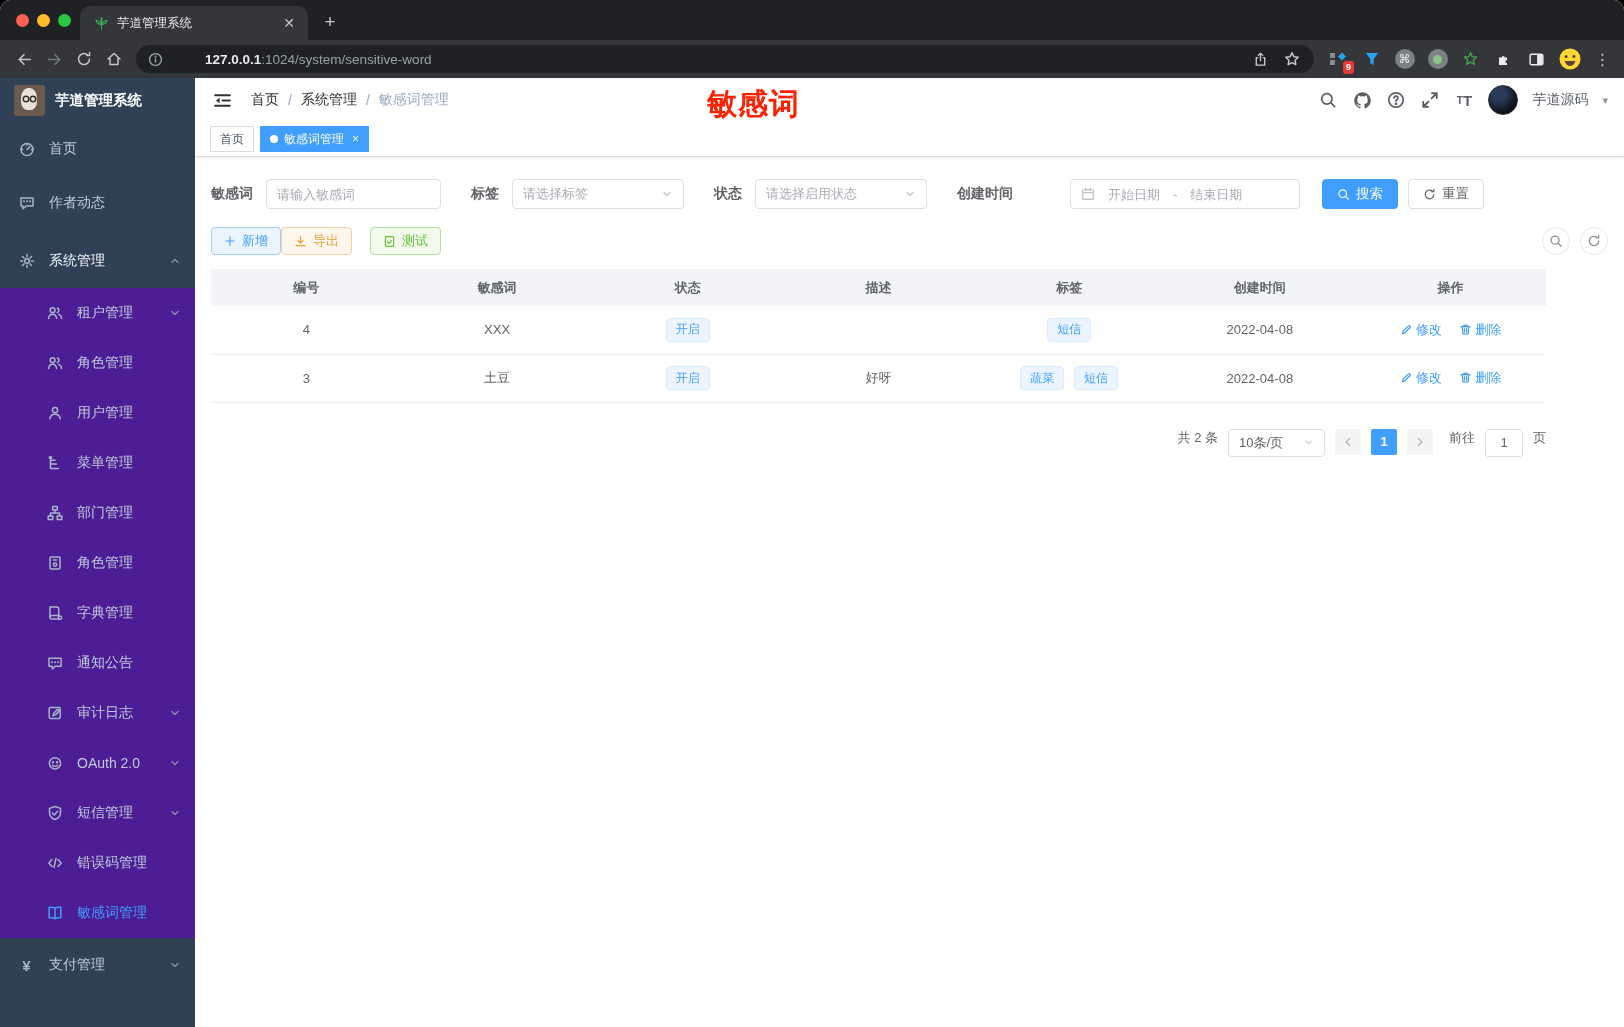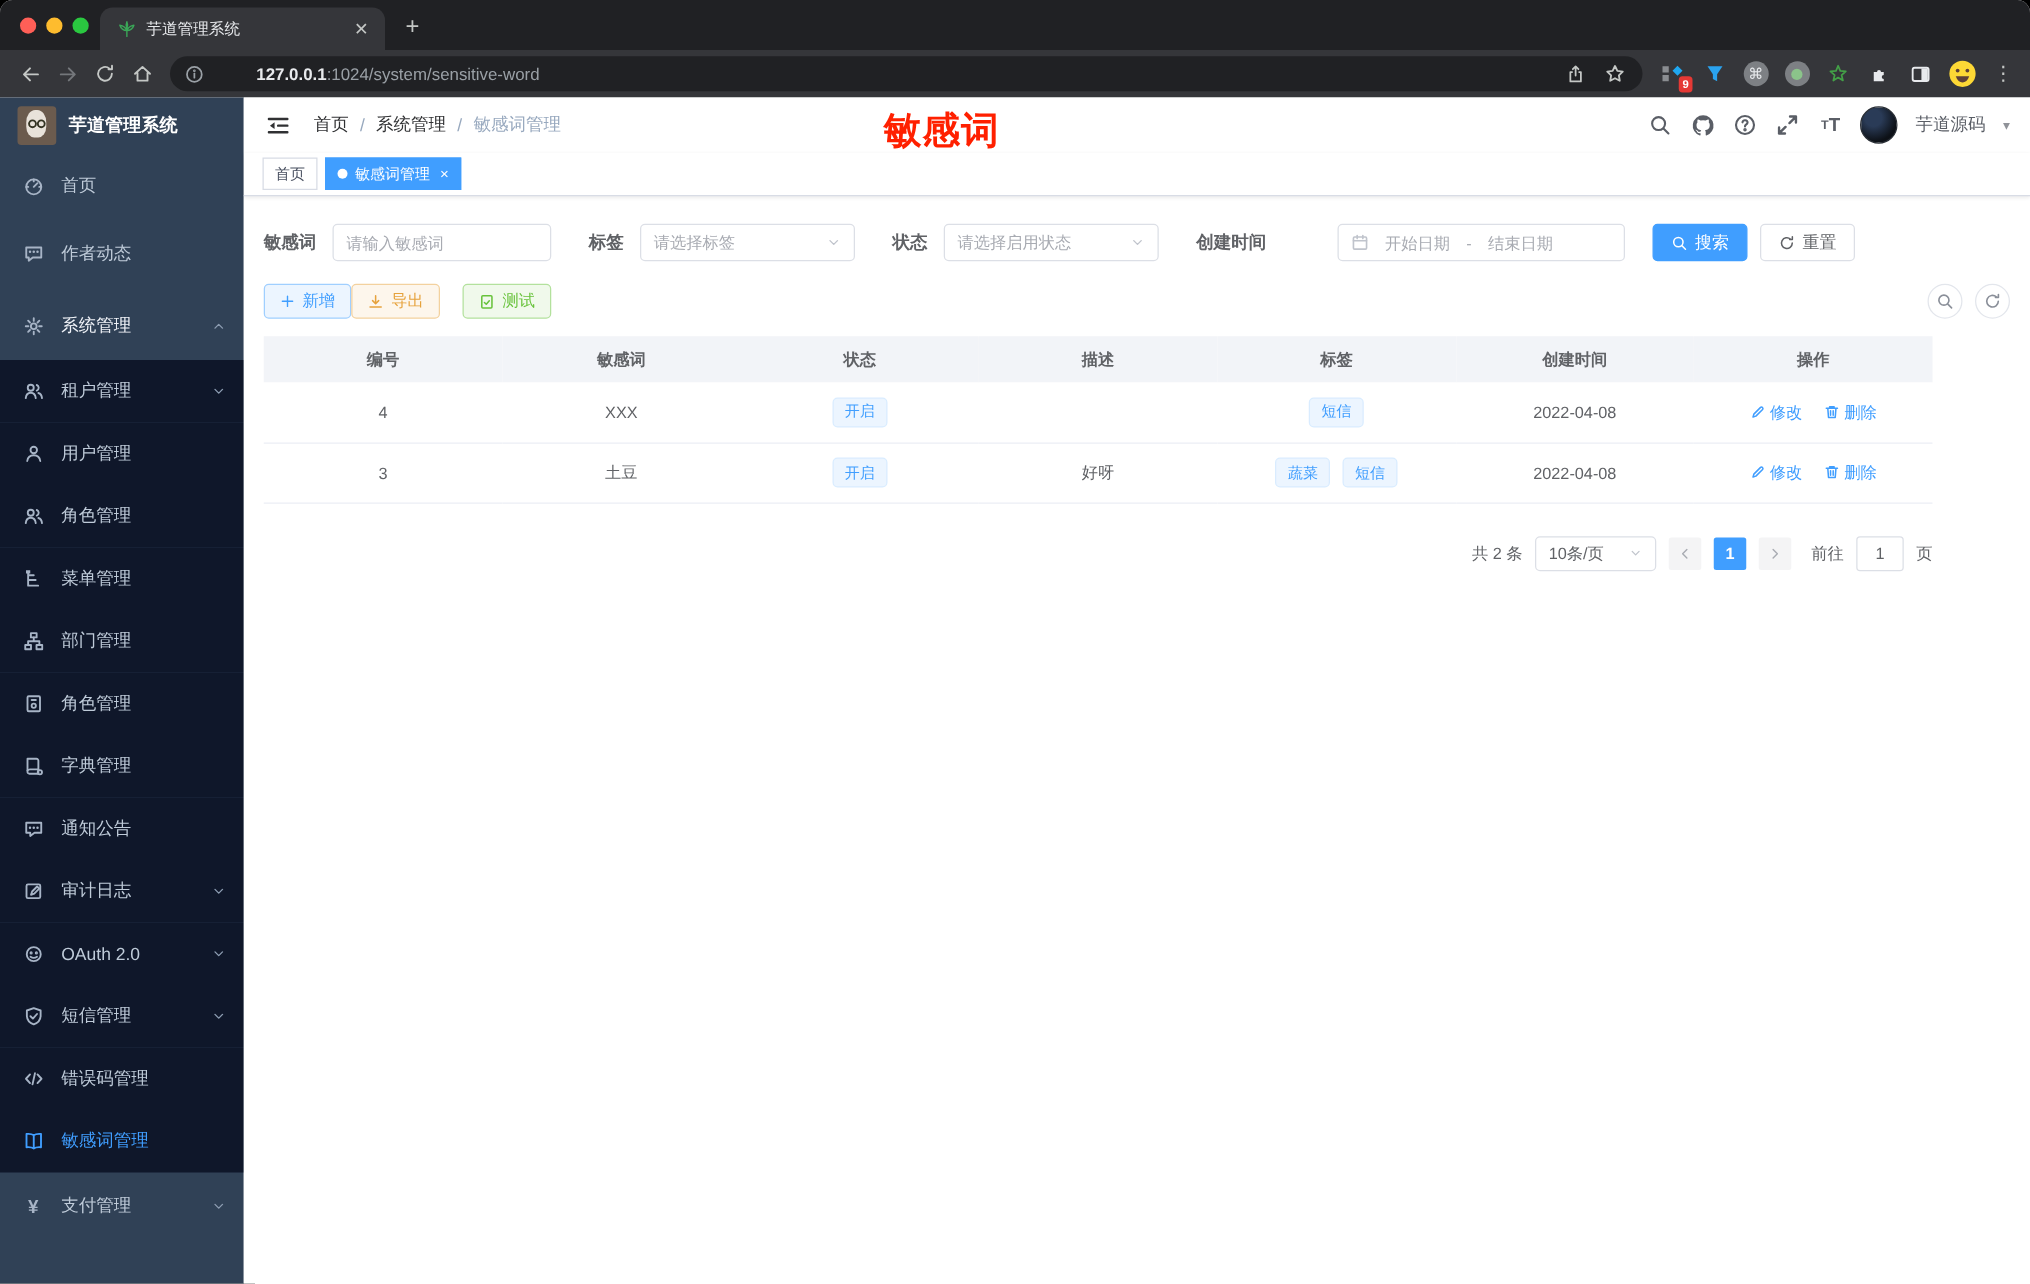--- a/index.html
+++ b/index.html
@@ -40,21 +40,21 @@
   .logo-row { height:44px; display:flex; align-items:center; gap:10px; padding:0 14px; }
   .logo-img { width:31px; height:31px; border-radius:3px; overflow:hidden; background:#6b5b4e; position:relative; flex:0 0 auto;}
   .logo-img::before { content:""; position:absolute; left:7px; top:3px; width:16px; height:22px; background:#e8e2da; border-radius:45% 45% 40% 40%; }
   .logo-img::after { content:""; position:absolute; left:10px; top:12px; width:4px; height:4px; border-radius:50%;
     box-shadow:0 0 0 1.5px #332, 7px 0 0 0 #e8e2da, 7px 0 0 1.5px #332; background:#e8e2da; }
   .logo-title { color:#fff; font-size:14.5px; font-weight:700; white-space:nowrap; }
   .snav { display:flex; flex-direction:column; }
   .s-item { display:flex; align-items:center; gap:14px; padding:0 14px 0 18px; cursor:pointer; font-size:14px; }
   .s-item.lv1 { height:54px; }
   .s-item.head { margin-top:4px; }
-  .s-item.lv2 { height:50px; background:#0f172a; padding-left:18px; }
+  .s-item.lv2 { height:50px; background:#4c1d95; padding-left:46px; }
   .s-icon { width:17px; height:17px; display:flex; align-items:center; justify-content:center; color:#a7b4c6; flex:0 0 auto; font-size:15px; }
   .s-label { flex:1; white-space:nowrap; }
   .s-caret { color:#8b9bb0; flex:0 0 auto; }
   .s-item.active { color:#409eff; }
   .s-item.active .s-icon { color:#409eff; }
   .s-item.head .s-label { color:#f0f3f8; }
 
   .main { flex:1; display:flex; flex-direction:column; background:#fff; min-width:0; }
   .topbar { height:44px; display:flex; align-items:center; padding:0 16px; gap:8px; position:relative; flex:0 0 auto; }
   .hamburger { width:22px; height:22px; color:#303133; display:flex; align-items:center; justify-content:center; margin-right:10px; }
@@ -107,21 +107,21 @@
     display:flex; align-items:center; justify-content:center; cursor:pointer; }
 
   table.grid { width:1335px; border-collapse:collapse; table-layout:fixed; }
   .grid th { height:37px; background:#f2f4f8; color:#606266; font-size:13px; font-weight:700; text-align:center; }
   .grid td { height:48px; border-bottom:1px solid #ebeef5; color:#606266; font-size:13px; text-align:center; }
   .grid tr.row td { background:#fff; }
   .tag { display:inline-flex; align-items:center; height:24px; padding:0 9px; border-radius:4px; font-size:12px;
     background:#ecf5ff; border:1px solid #d9ecff; color:#409eff; margin:0 3px; }
   .oplink { color:#409eff; font-size:13px; display:inline-flex; align-items:center; gap:3px; cursor:pointer; margin:0 7px; white-space:nowrap; }
 
-  .pagination { width:1335px; margin-top:26px; display:flex; align-items:center; justify-content:flex-end; gap:10px; color:#606266; font-size:13px; }
+  .pagination { width:1335px; margin-top:26px; display:flex; justify-content:flex-end; gap:10px; color:#606266; font-size:13px; }
   .psel { width:97px; height:28px; }
   .pagerbtn { width:26px; height:26px; border-radius:2px; background:#f4f4f5; color:#a8abb2; display:flex; align-items:center; justify-content:center; cursor:pointer; }
   .pageno { width:26px; height:26px; border-radius:2px; background:#409eff; color:#fff; font-weight:700; display:flex; align-items:center; justify-content:center; cursor:pointer; }
   .goto-input { width:38px; height:28px; border:1px solid #dcdfe6; border-radius:3px; text-align:center; font-size:13px; color:#606266; outline:none; font-family:inherit; }
 </style>
 </head>
 <body>
 
 <div class="screen">
 
@@ -281,34 +281,34 @@
           <span class="s-label">租户管理</span>
           <span class="s-caret">
             <svg class="ic" width="12" height="12" viewBox="0 0 16 16">
                 <path d="M4 6l4 4 4-4"></path>
               </svg>
             </span>
         </div>
         <div class="s-item lv2">
           <span class="s-icon">
             <svg class="ic" width="16" height="16" viewBox="0 0 16 16">
+                <circle cx="5.6" cy="5.2" r="2.4"></circle>
+                <path d="M1.6 13.5c.3-2.7 1.9-4.3 4-4.3s3.7 1.6 4 4.3M10.4 3a2.4 2.4 0 0 1 0 4.5M11.7 9.4c1.6.5 2.7 2 2.9 4.1"></path>
+              </svg>
+            </span>
+          <span class="s-label">角色管理</span>
+        </div>
+        <div class="s-item lv2">
+          <span class="s-icon">
+            <svg class="ic" width="16" height="16" viewBox="0 0 16 16">
                 <circle cx="8" cy="5" r="2.6"></circle>
                 <path d="M2.8 13.8c.4-3 2.6-4.6 5.2-4.6s4.8 1.6 5.2 4.6"></path>
               </svg>
             </span>
           <span class="s-label">用户管理</span>
-        </div>
-        <div class="s-item lv2">
-          <span class="s-icon">
-            <svg class="ic" width="16" height="16" viewBox="0 0 16 16">
-                <circle cx="5.6" cy="5.2" r="2.4"></circle>
-                <path d="M1.6 13.5c.3-2.7 1.9-4.3 4-4.3s3.7 1.6 4 4.3M10.4 3a2.4 2.4 0 0 1 0 4.5M11.7 9.4c1.6.5 2.7 2 2.9 4.1"></path>
-              </svg>
-            </span>
-          <span class="s-label">角色管理</span>
         </div>
         <div class="s-item lv2">
           <span class="s-icon">
             <svg class="ic" width="16" height="16" viewBox="0 0 16 16">
                 <path d="M3.5 2.5v11M3.5 5.2H8M3.5 9h6M3.5 13.5h8"></path>
                 <rect x="1.8" y="1.2" width="3.4" height="2.6" style="fill:currentColor;stroke:none"></rect>
               </svg>
             </span>
           <span class="s-label">菜单管理</span>
         </div>

